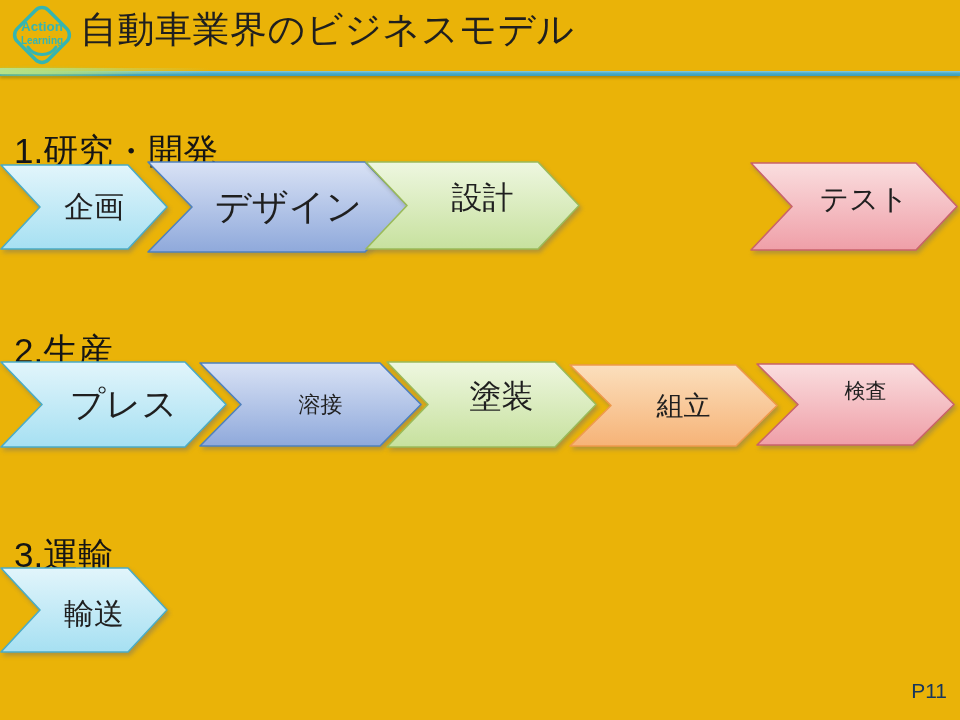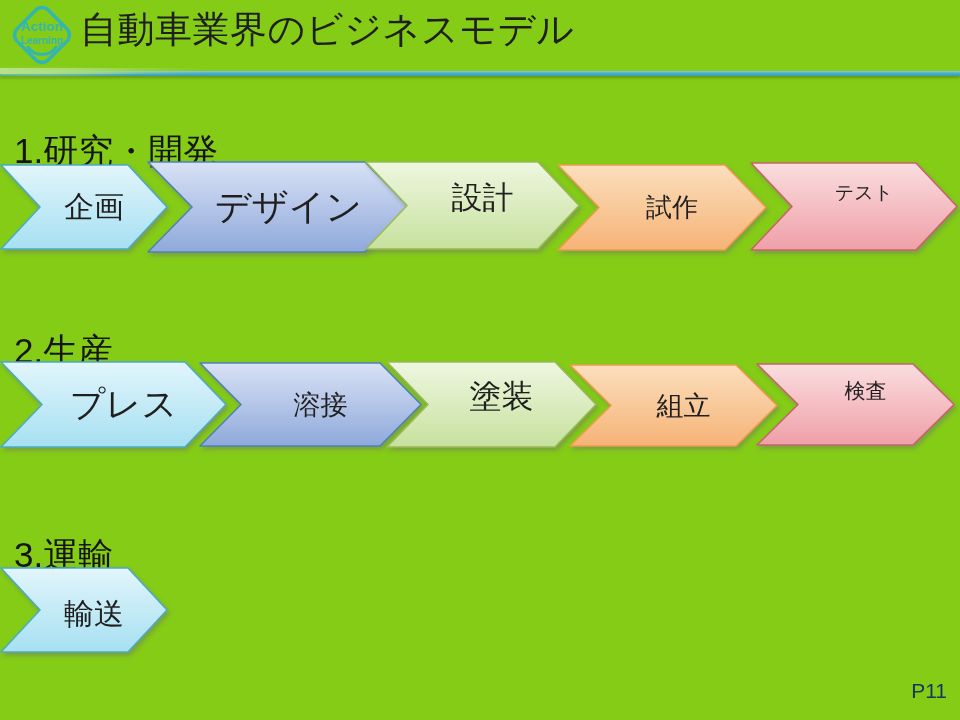--- a/index.html
+++ b/index.html
@@ -1,19 +1,19 @@
 <!DOCTYPE html>
 <html><head>
 <meta charset="utf-8">
 <style>
   html,body{margin:0;padding:0;background:#888;}
   .slide{
     position:relative;
     width:960px;height:720px;
-    background:#84cc16;
+    background:#eab308;
     overflow:hidden;
     font-family:"Liberation Sans","DejaVu Sans",sans-serif;
   }
   
   .logo{position:absolute;left:6px;top:1px;width:72px;height:68px;}
   .slide-title{
     position:absolute;left:80px;top:6px;width:720px;
     font-size:37px;line-height:1.3;color:#1f1f1f;
     letter-spacing:0.5px;white-space:nowrap;
   }
@@ -84,46 +84,40 @@
         <polygon points="1,1 128,1 167,43 128,85 1,85 40,43" fill="url(#grad-cyan)" stroke="#4BACC6" stroke-width="1.6" stroke-linejoin="round"></polygon>
       </svg>
     <span class="chev-label" style="font-size:30px">企画</span>
   </div>
   <div class="chev" style="left:365px;top:161px;width:215px;height:89px">
       <svg width="215" height="89" viewBox="0 0 215 89">
         <polygon points="1,1 173,1 214,44.5 173,88 1,88 42,44.5" fill="url(#grad-green)" stroke="#9BBB59" stroke-width="1.6" stroke-linejoin="round"></polygon>
       </svg>
     <span class="chev-label" style="font-size:31px;align-items:flex-start;padding-top:16px">設計</span>
   </div>
-  <div class="chev" style="left:557px;top:164px;width:210px;height:87px">
-      <svg width="210" height="87" viewBox="0 0 210 87">
-        <polygon points="1,1 168,1 209,43.5 168,86 1,86 42,43.5" fill="url(#grad-orange)" stroke="#F09A4C" stroke-width="1.6" stroke-linejoin="round"></polygon>
-      </svg>
-    <span class="chev-label" style="font-size:26px">試作</span>
-  </div>
   <div class="chev" style="left:750px;top:162px;width:208px;height:89px">
       <svg width="208" height="89" viewBox="0 0 208 89">
         <polygon points="1,1 166,1 207,44.5 166,88 1,88 42,44.5" fill="url(#grad-red)" stroke="#C9636B" stroke-width="1.6" stroke-linejoin="round"></polygon>
       </svg>
-    <span class="chev-label" style="font-size:19px;align-items:flex-start;padding-top:18px">テスト</span>
+    <span class="chev-label" style="font-size:29px;align-items:flex-start;padding-top:18px">テスト</span>
   </div>
 
   <div class="section-heading" style="top:304px">2.生産</div>
 
   <div class="chev" style="left:0;top:361px;width:227px;height:87px">
       <svg width="227" height="87" viewBox="0 0 227 87">
         <polygon points="1,1 185,1 226,43.5 185,86 1,86 42,43.5" fill="url(#grad-cyan)" stroke="#4BACC6" stroke-width="1.6" stroke-linejoin="round"></polygon>
       </svg>
     <span class="chev-label" style="font-size:35px">プレス</span>
   </div>
   <div class="chev" style="left:199px;top:362px;width:223px;height:85px">
       <svg width="223" height="85" viewBox="0 0 223 85">
         <polygon points="1,1 181,1 222,42.5 181,84 1,84 42,42.5" fill="url(#grad-blue)" stroke="#4F81BD" stroke-width="1.6" stroke-linejoin="round"></polygon>
       </svg>
-    <span class="chev-label" style="font-size:27px">溶接</span>
+    <span class="chev-label" style="font-size:22px">溶接</span>
   </div>
   <div class="chev" style="left:386px;top:361px;width:211px;height:87px">
       <svg width="211" height="87" viewBox="0 0 211 87">
         <polygon points="1,1 169,1 210,43.5 169,86 1,86 42,43.5" fill="url(#grad-green)" stroke="#9BBB59" stroke-width="1.6" stroke-linejoin="round"></polygon>
       </svg>
     <span class="chev-label" style="font-size:32px;align-items:flex-start;padding-top:14px">塗装</span>
   </div>
   <div class="chev" style="left:569px;top:364px;width:209px;height:83px">
       <svg width="209" height="83" viewBox="0 0 209 83">
         <polygon points="1,1 167,1 208,41.5 167,82 1,82 42,41.5" fill="url(#grad-orange)" stroke="#F09A4C" stroke-width="1.6" stroke-linejoin="round"></polygon>

